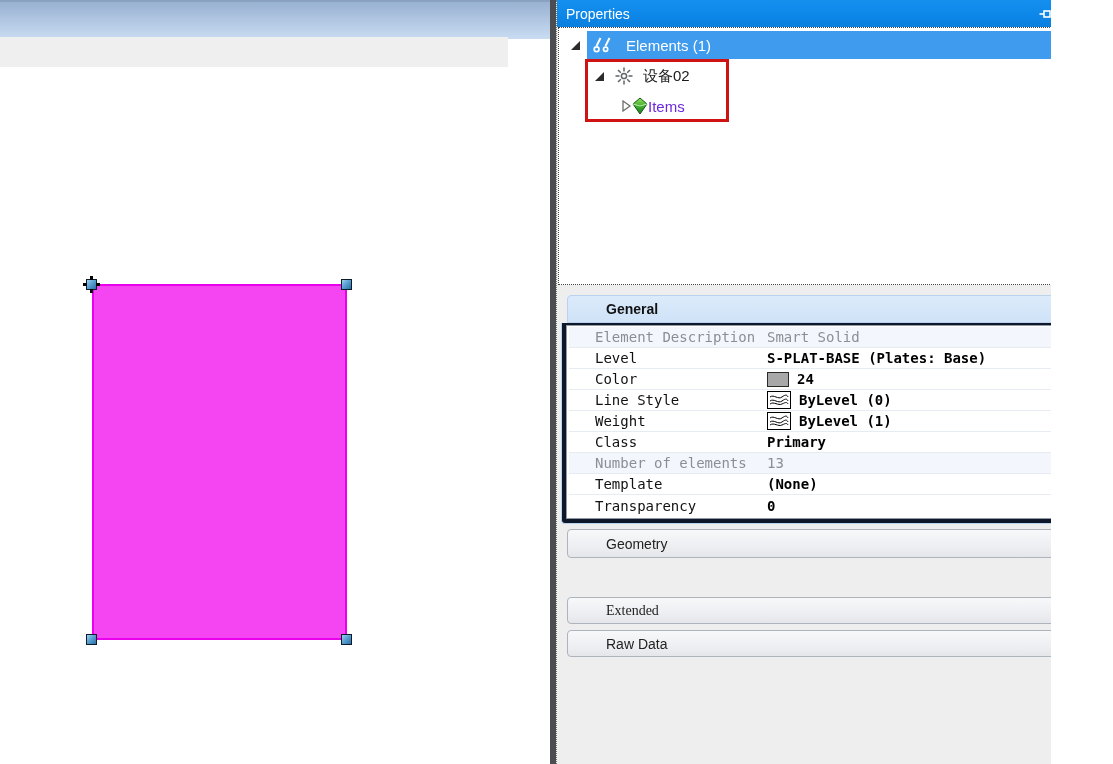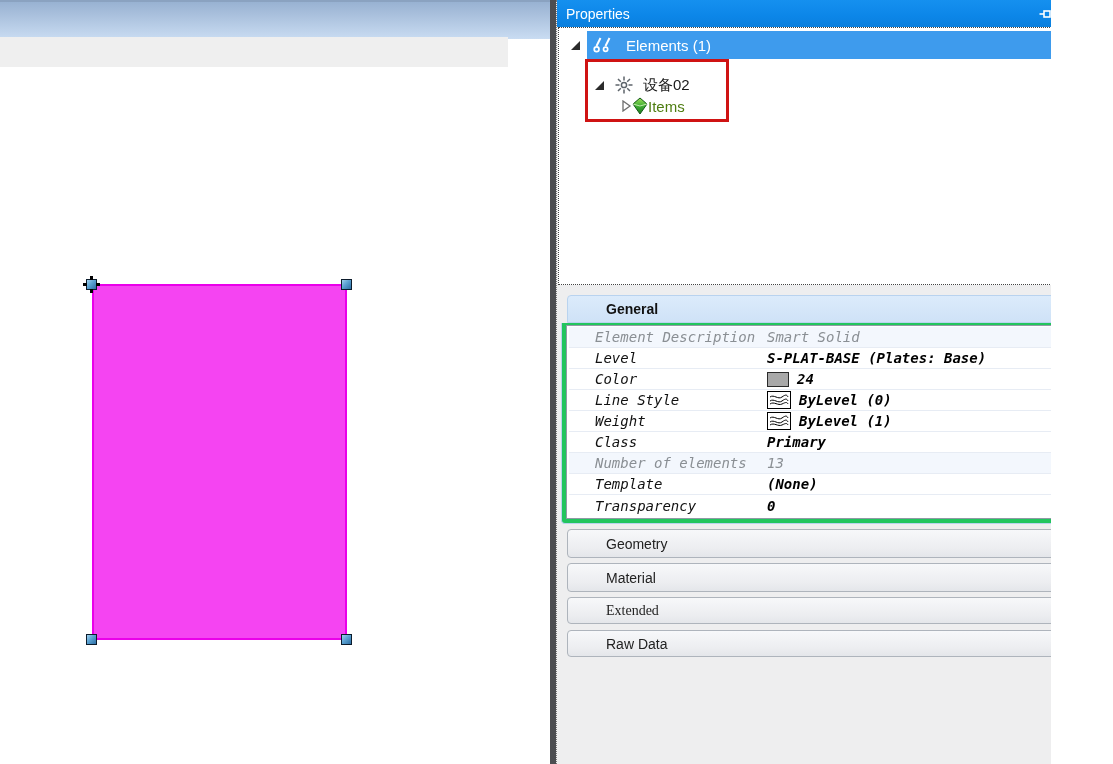--- a/index.html
+++ b/index.html
@@ -41,35 +41,35 @@
   .close-x{color:#ffffff;font-size:17px;font-weight:bold;line-height:1;}
 
   
   .tree{position:absolute;left:1px;top:27px;right:3px;height:258px;background:#ffffff;
         border:1px dotted #444;box-sizing:border-box;}
   .trow{position:absolute;left:0;right:0;display:flex;align-items:center;}
   .trow .tri{width:12px;height:12px;flex:0 0 auto;display:flex;align-items:center;justify-content:center;}
   .sel-bar{display:flex;align-items:center;background:#3e9bed;color:#ffffff;height:100%;flex:1 1 auto;gap:13px;padding-left:6px;}
   .tree-label{font-size:15px;}
   .row-elements{top:3px;height:28px;padding-left:10px;gap:6px;}
-  .row-device{top:33px;height:30px;padding-left:34px;gap:9px;color:#1a1a1a;margin-top:9px;}
-  .row-items{top:63px;height:30px;padding-left:61px;color:#4d7c0f;}
+  .row-device{top:33px;height:30px;padding-left:34px;gap:9px;color:#1a1a1a;}
+  .row-items{top:63px;height:30px;padding-left:61px;color:#6d28d9;}
   .annotation{position:absolute;left:26px;top:31px;width:144px;height:63px;
               border:3px solid #cf1313;box-sizing:border-box;pointer-events:none;}
 
   
   .sec-header{position:absolute;left:4px;right:4px;height:28px;border-radius:4px 4px 0 0;
               background:linear-gradient(to bottom,#dcebfb 0%,#cfe2f7 100%);
               border:1px solid #b9d3ef;box-sizing:border-box;
               display:flex;align-items:center;padding:0 12px 0 38px;cursor:pointer;margin-left:6px;}
   .sec-header .sec-title{flex:1 1 auto;font-size:14px;font-weight:bold;color:#111;}
   .general-header{top:295px;}
   .general-body{position:absolute;left:4px;right:4px;top:323px;height:201px;
-                background:#22c55e;border:1px solid #b9d3ef;border-top:none;
-                border-radius:0 0 4px 4px;box-sizing:border-box;padding:2px 4px 4px 4px;font-style:italic;}
+                background:#0f172a;border:1px solid #b9d3ef;border-top:none;
+                border-radius:0 0 4px 4px;box-sizing:border-box;padding:2px 4px 4px 4px;}
   .grid{width:100%;height:100%;border:1px solid #8f9aa4;box-shadow:inset 0 0 0 1px #ffffff;
         box-sizing:border-box;background:#ffffff;padding:1px 2px;}
   .grow{display:flex;align-items:center;height:21px;border-bottom:1px solid #e7ecf4;
         font-family:"DejaVu Sans Mono", monospace;font-size:14px;box-sizing:border-box;}
   .grow:last-child{border-bottom:none;}
   .grow .glabel{flex:0 0 198px;padding-left:26px;box-sizing:border-box;color:#111;}
   .grow .gvalue{flex:1 1 auto;display:flex;align-items:center;gap:8px;font-weight:bold;color:#000;}
   .grow.readonly{background:#f3f7fd;}
   .grow.readonly .glabel,.grow.readonly .gvalue{color:#8a8f94;font-weight:normal;}
   .swatch{width:22px;height:15px;background:#a8a8a8;border:1px solid #2a2a2a;box-sizing:border-box;}
@@ -296,28 +296,20 @@
     </div>
 
     <div class="sec-header collapsed-bar bar-geometry">
       <span class="sec-title">Geometry</span>
       <span>
         <svg width="15" height="9" viewBox="0 0 15 9">
             <path d="M2 1.5 L7.5 7 L13 1.5" fill="none" stroke="#3c434b" stroke-width="2.6" stroke-linecap="round" stroke-linejoin="round"></path>
           </svg>
       </span>
     </div>
-    <div class="sec-header collapsed-bar bar-material">
-      <span class="sec-title">Material</span>
-      <span>
-        <svg width="15" height="9" viewBox="0 0 15 9">
-            <path d="M2 1.5 L7.5 7 L13 1.5" fill="none" stroke="#3c434b" stroke-width="2.6" stroke-linecap="round" stroke-linejoin="round"></path>
-          </svg>
-      </span>
-    </div>
     <div class="sec-header collapsed-bar bar-extended">
       <span class="sec-title">Extended</span>
       <span>
         <svg width="15" height="9" viewBox="0 0 15 9">
             <path d="M2 1.5 L7.5 7 L13 1.5" fill="none" stroke="#3c434b" stroke-width="2.6" stroke-linecap="round" stroke-linejoin="round"></path>
           </svg>
       </span>
     </div>
     <div class="sec-header collapsed-bar bar-rawdata">
       <span class="sec-title">Raw Data</span>

